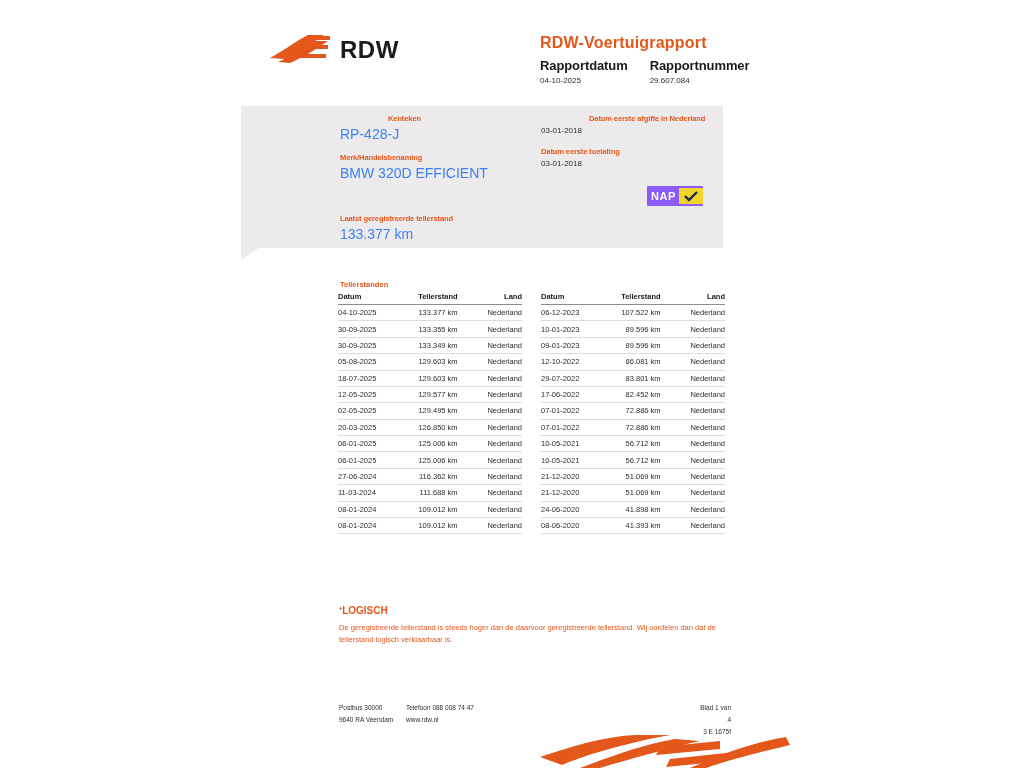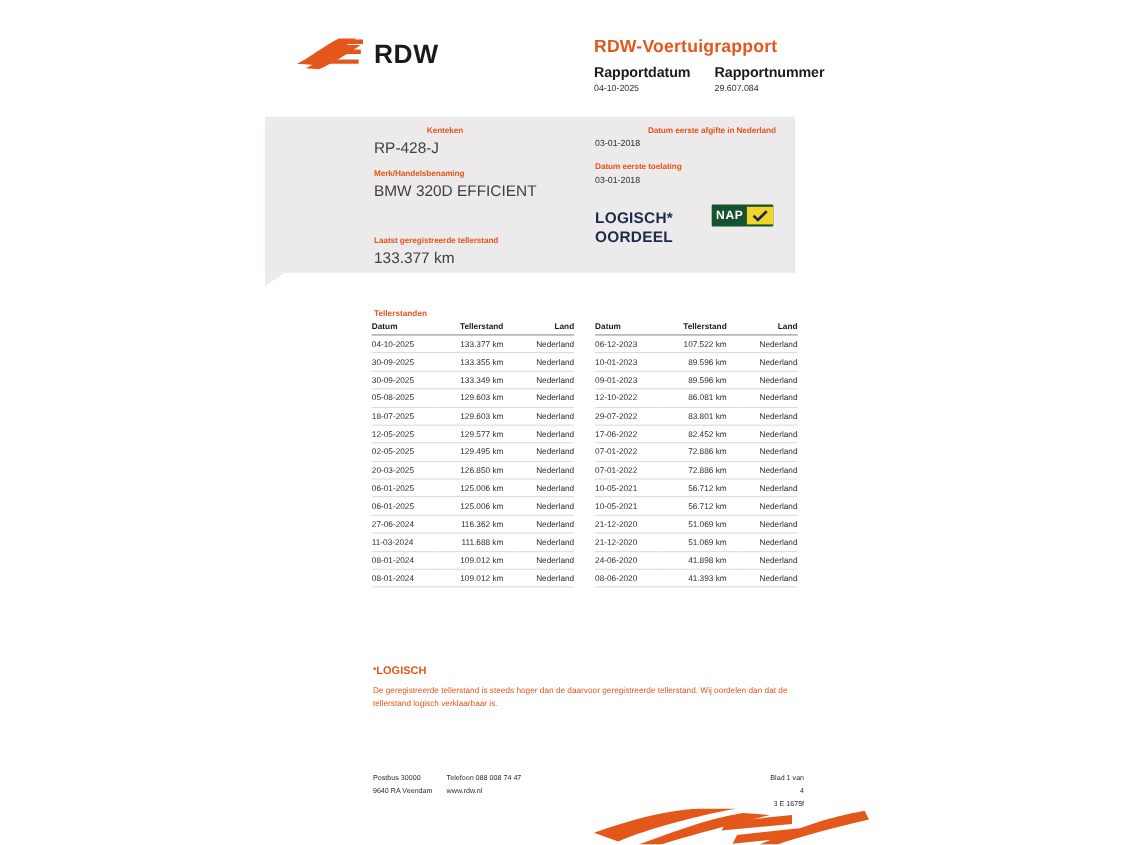--- a/index.html
+++ b/index.html
@@ -96,21 +96,21 @@
   .field-label {
     font-size: 7.5px;
     font-weight: bold;
     color: #e4571b;
     letter-spacing: -0.1px;
     margin-top: 10px;
   }
   .field-label.first { margin-top: 0; margin-left: 48px; }
   .field-value-lg {
     font-size: 14px;
-    color: #404040;
+    color: #3b82f6;
     margin-top: 3px;
     line-height: 17px;
   }
   .field-value-sm {
     font-size: 8px;
     color: #2c2c2c;
     margin-top: 3px;
   }
   .verdict {
     margin-top: 22px;
@@ -119,21 +119,21 @@
     color: #1b2a4a;
     line-height: 17px;
     letter-spacing: 0.2px;
   }
   .nap-badge {
     position: absolute;
     left: 106px;
     top: 72px;
     width: 56px;
     height: 20px;
-    background: #14532d;
+    background: #8b5cf6;
     border-radius: 1px;
     display: flex;
     align-items: center;
   }
   .nap-badge .nap-text {
     color: #ffffff;
     font-size: 11px;
     font-weight: bold;
     padding-left: 4px;
     letter-spacing: 0.5px;
@@ -269,24 +269,20 @@
     <div class="field-value-lg">BMW 320D EFFICIENT</div>
     <div class="field-label" style="margin-top:32px">Laatst geregistreerde tellerstand</div>
     <div class="field-value-lg">133.377 km</div>
   </div>
 
   <div class="panel-col-right">
     <div class="field-label first">Datum eerste afgifte in Nederland</div>
     <div class="field-value-sm">03-01-2018</div>
     <div class="field-label" style="margin-top:12px">Datum eerste toelating</div>
     <div class="field-value-sm">03-01-2018</div>
-    <div class="verdict">
-      <div>LOGISCH*</div>
-      <div>OORDEEL</div>
-    </div>
     <div class="nap-badge">
       <span class="nap-text">NAP</span>
       <span class="nap-check">
         <svg width="16" height="12" viewBox="0 0 16 12">
           <path d="M2 6 L6 10 L14 2" stroke="#1b2a4a" stroke-width="2.4" fill="none"></path>
         </svg>
       </span>
     </div>
   </div>
 

